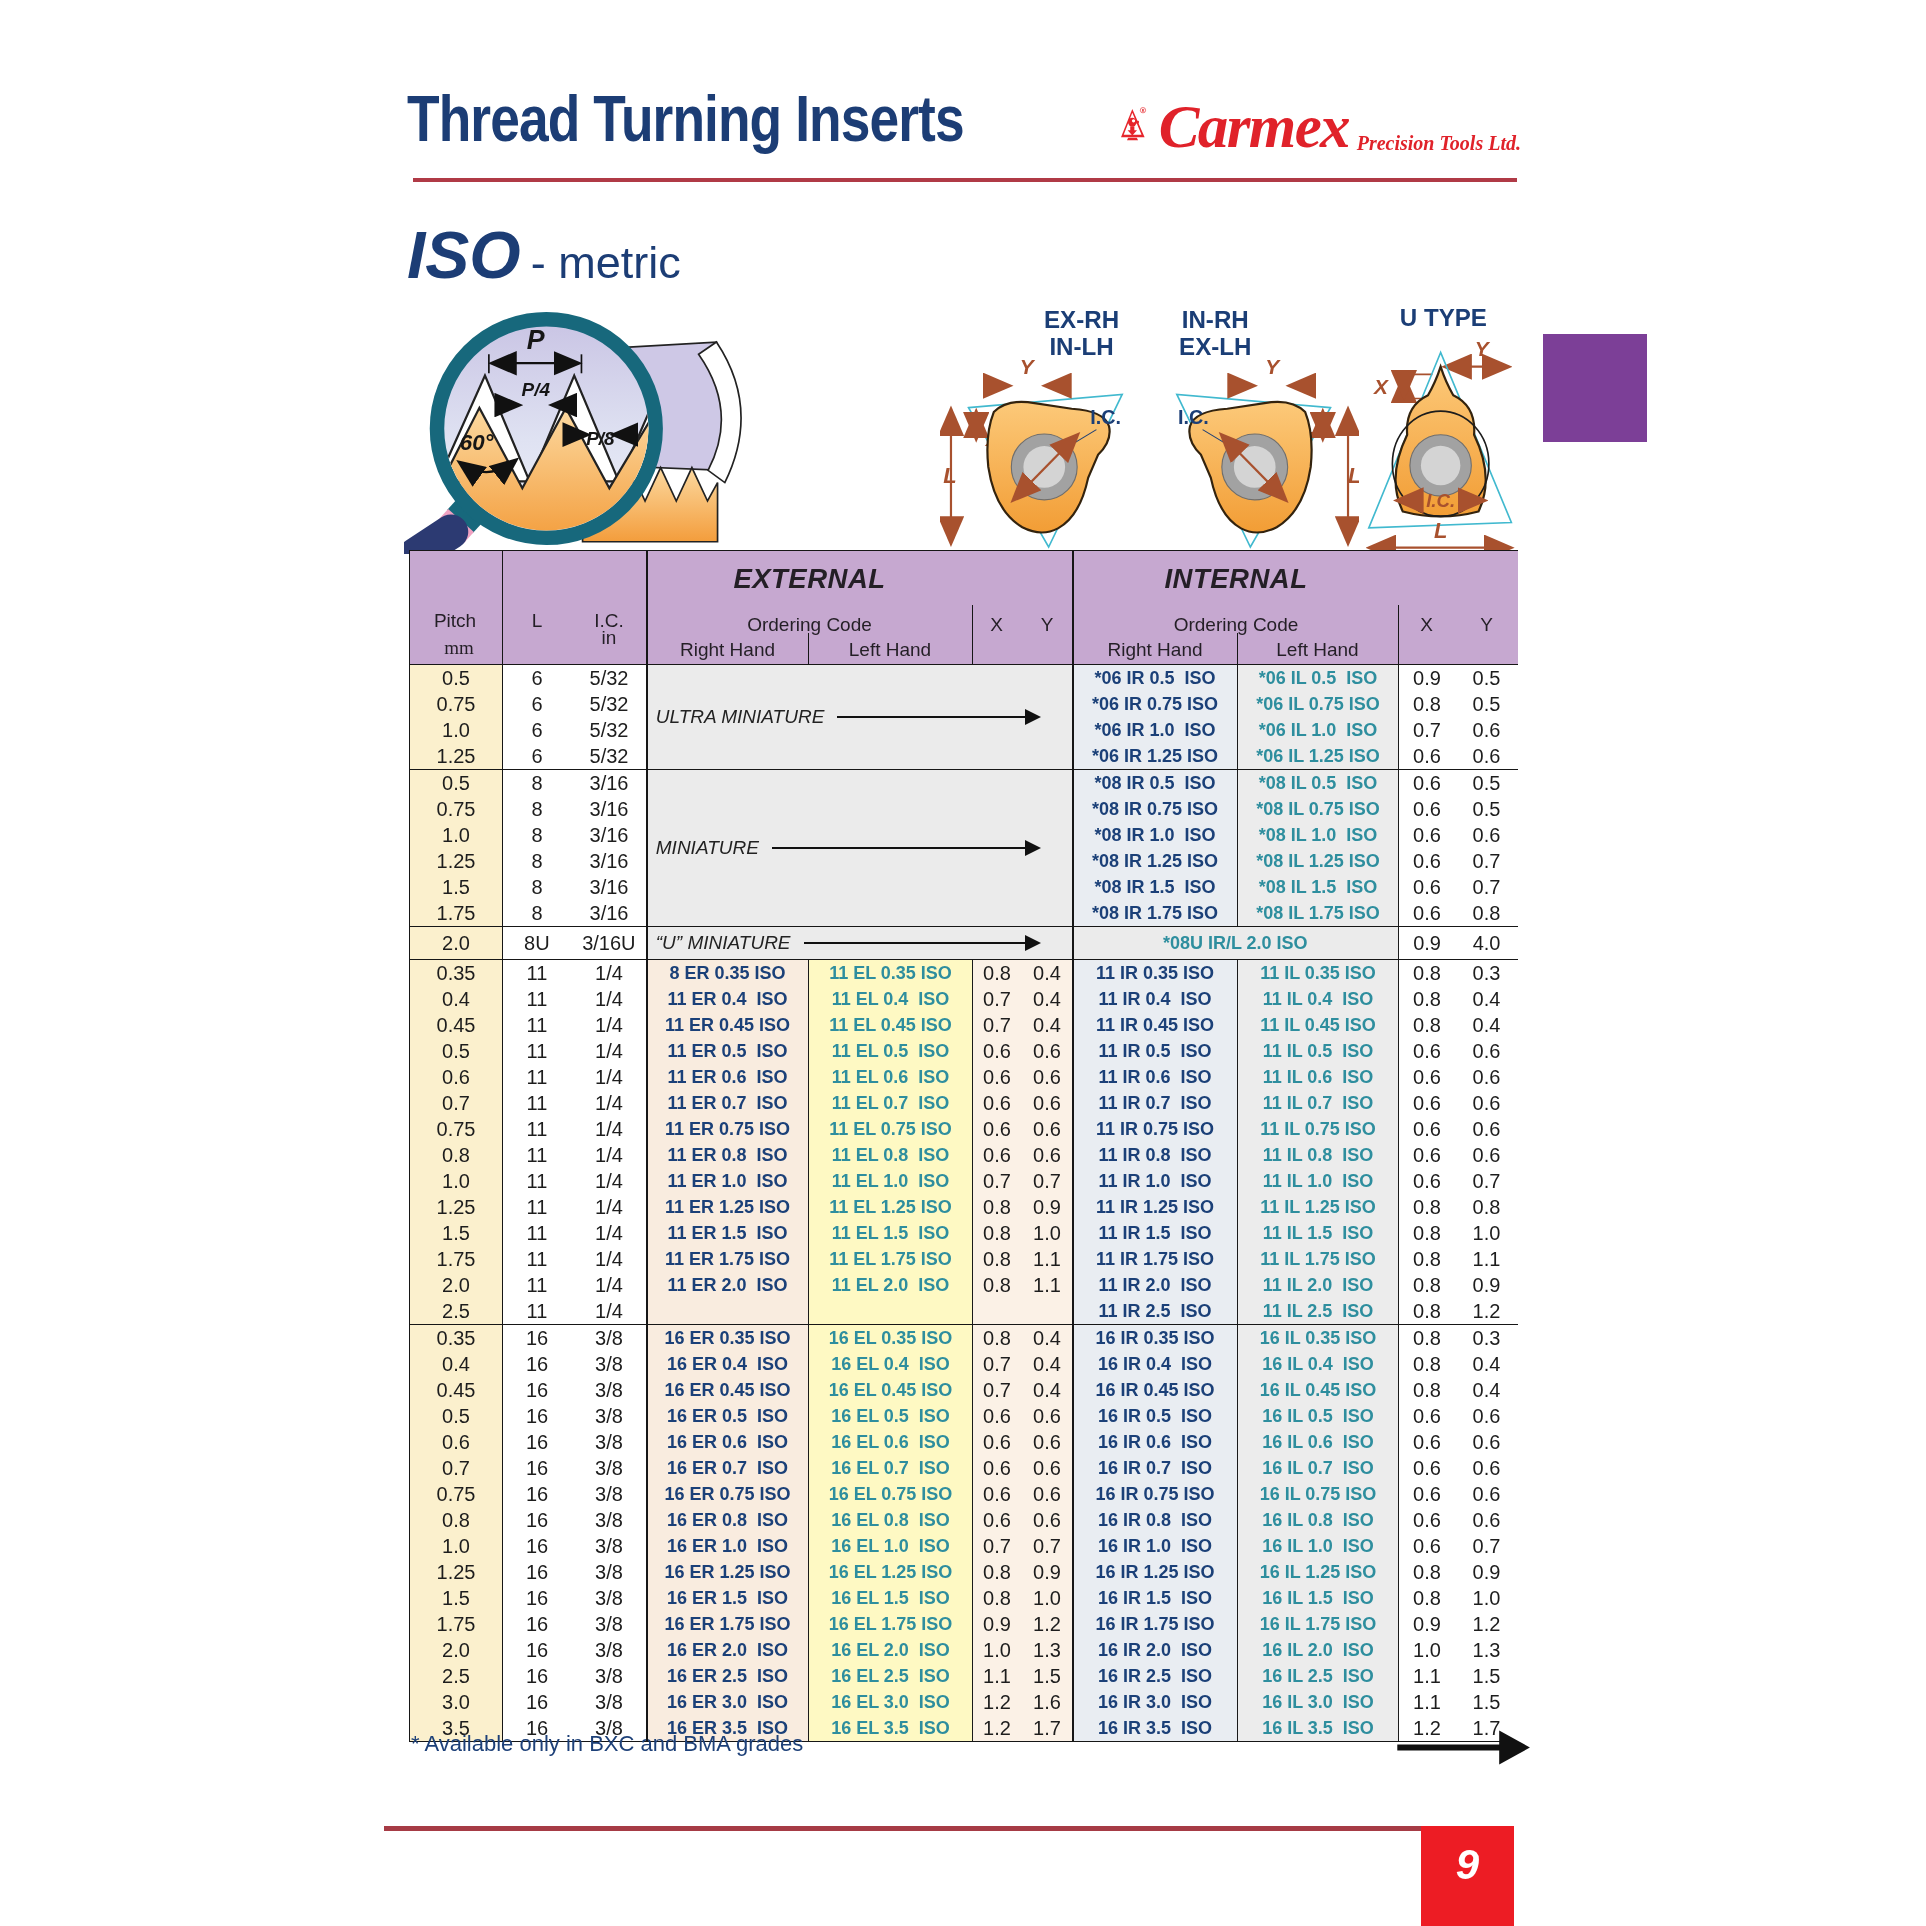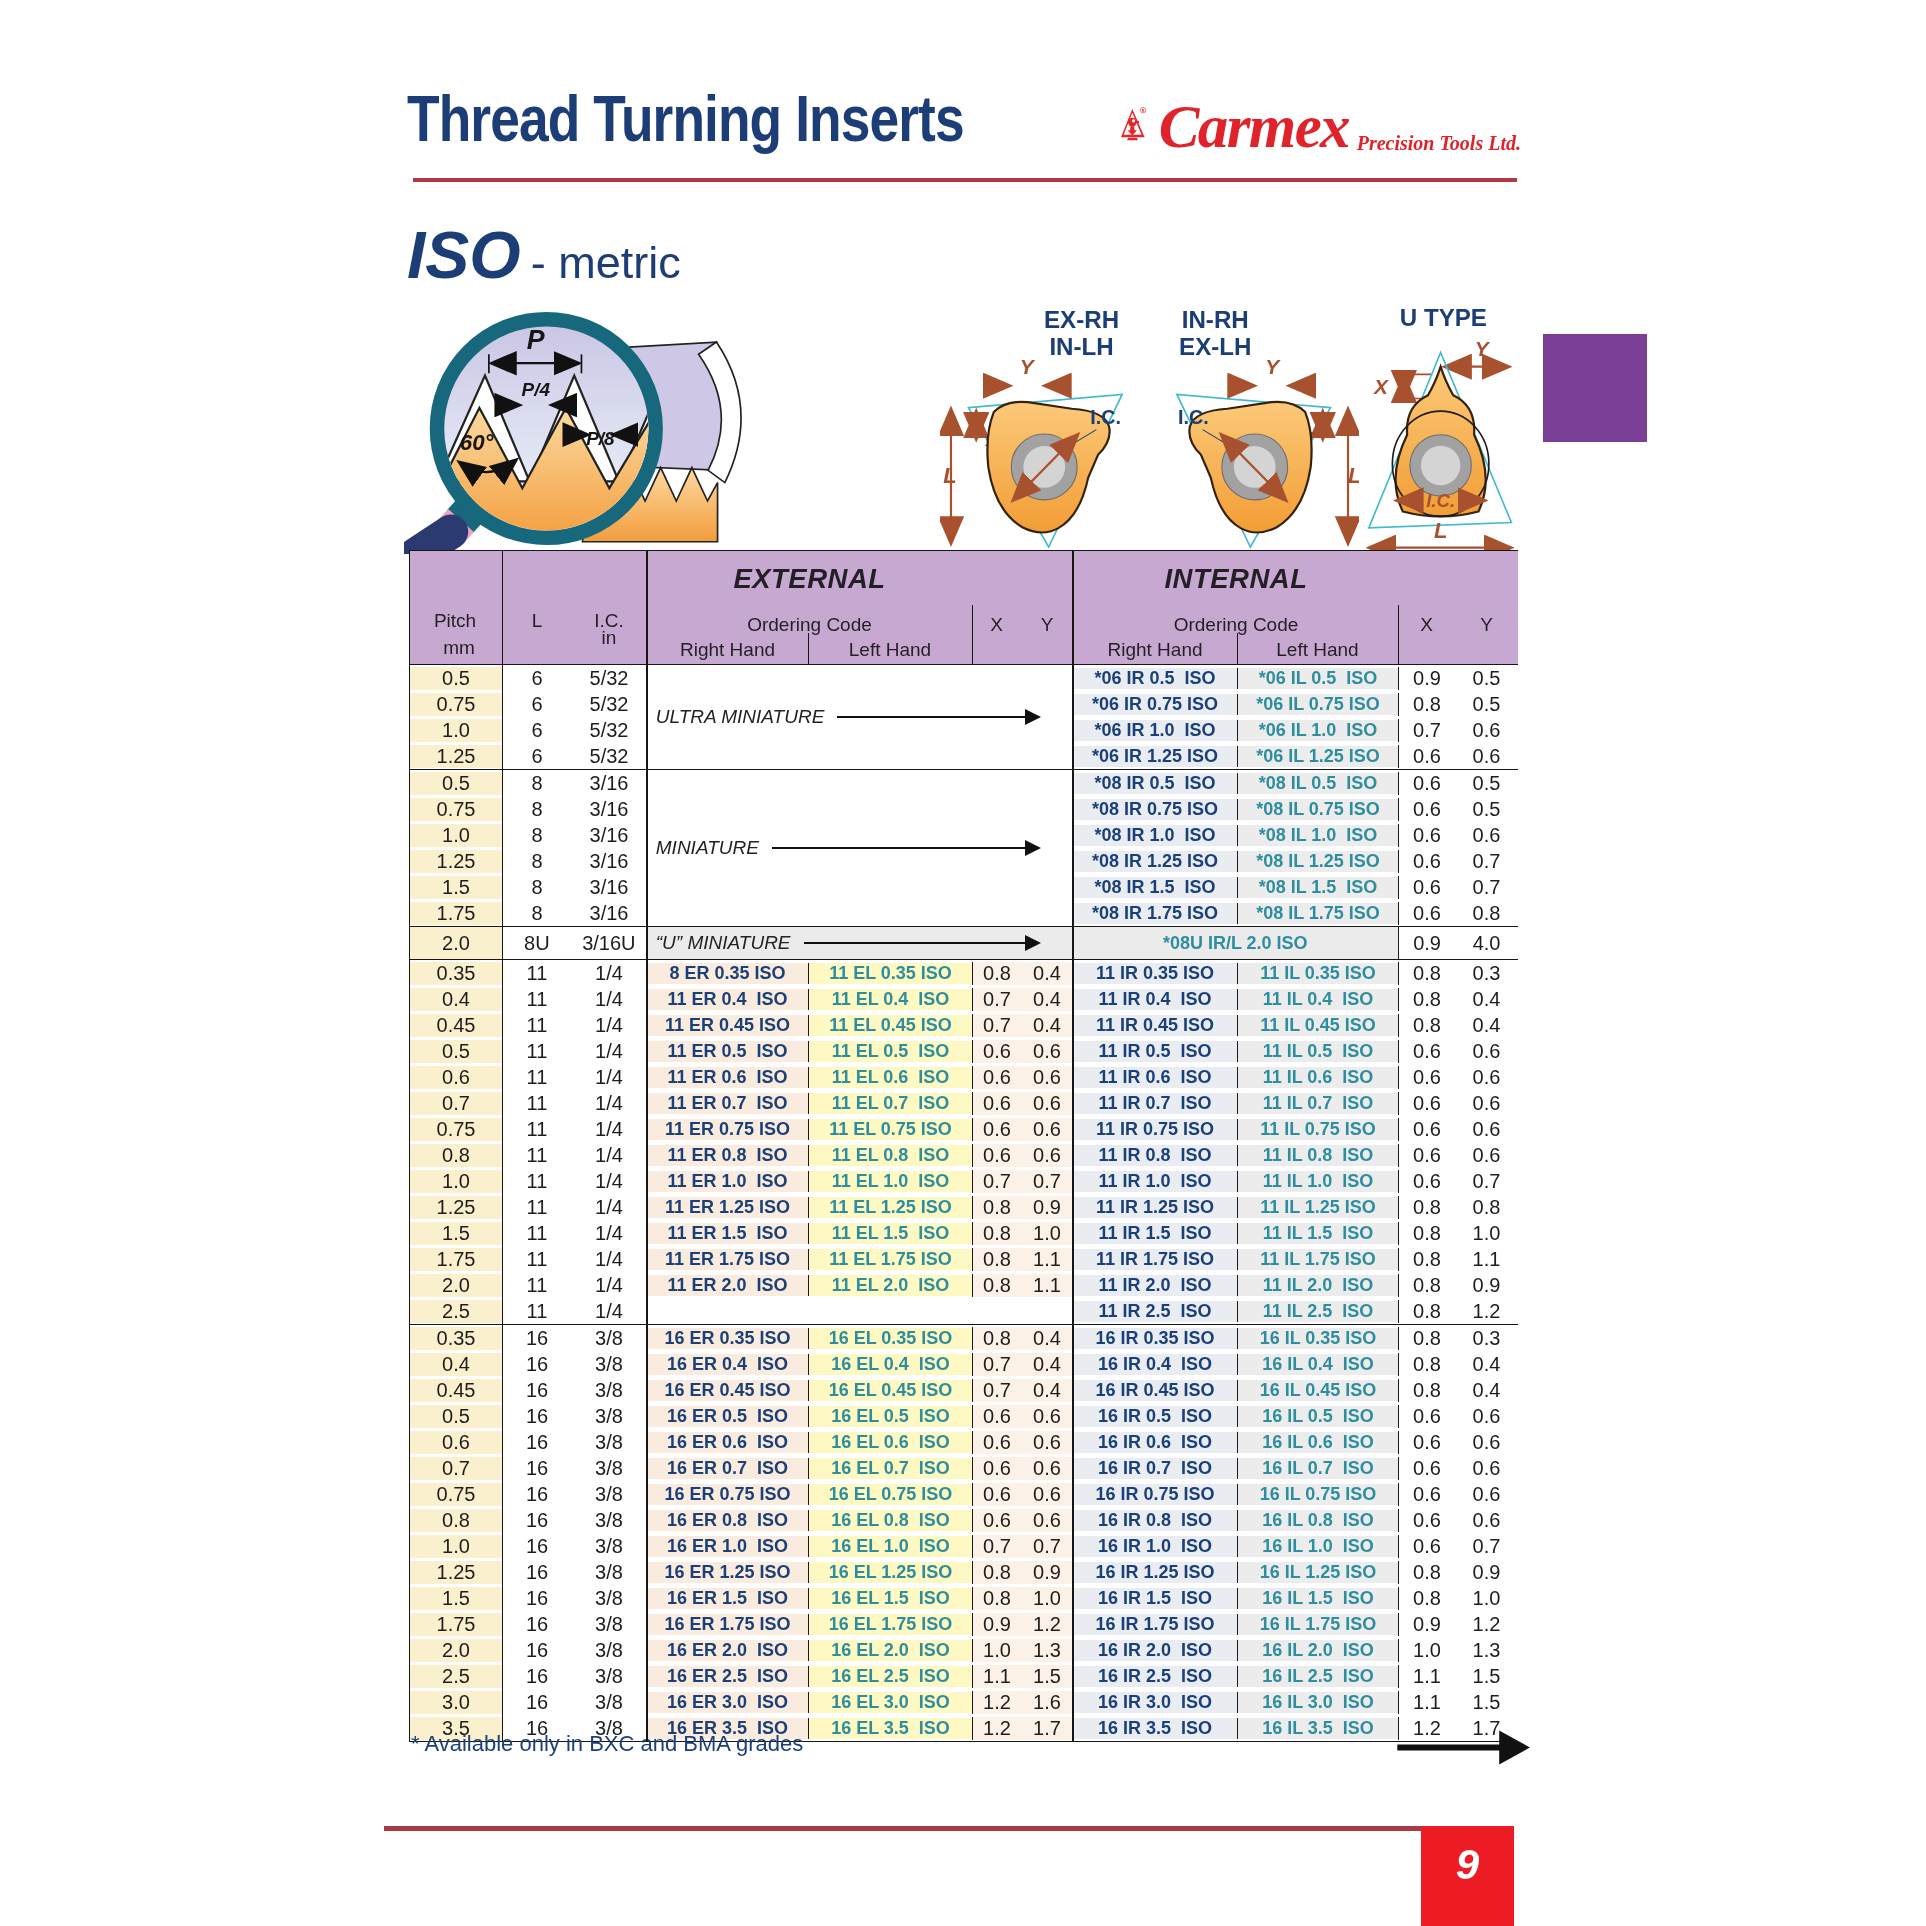--- a/index.html
+++ b/index.html
@@ -26,21 +26,21 @@
   
   .twrap{left:409px;top:550px;width:1109px;border-bottom:1.6px solid #161616;}
   .thead{position:relative;height:113px;background:#c6a8d0;border-top:1.1px solid #161616;
          border-bottom:1.1px solid #161616;}
   .hlabel{position:absolute;text-align:center;font-size:19px;color:#241f26;}
   .hbig{font-size:27.5px;font-weight:700;font-style:italic;letter-spacing:0.5px;}
   .hseg{position:absolute;width:1.1px;background:#161616;}
 
   .tsection{position:relative;border-top:1.6px solid #161616;}
   .tsection.first{border-top:0;}
-  .trow{display:flex;height:26px;align-items:center;}
+  .trow{display:flex;height:26px;}
   .trow-u{display:flex;height:32px;}
   .cell{display:flex;align-items:center;justify-content:center;font-size:20px;color:#1d1d1d;
         box-sizing:border-box;}
   .c-pitch{width:94px;background:#fbf0cd;}
   .c-l{width:68px;}
   .c-ic{width:76px;}
   .c-erh{width:161px;background:#f9ecdf;}
   .c-elh{width:164px;background:#fef9c3;border-left:1.1px solid #1a1a1a;}
   .c-ex{width:49px;background:#fbf1e6;border-left:1.1px solid #1a1a1a;}
   .c-ey{width:52px;background:#fbf1e6;}
@@ -228,21 +228,21 @@
   </svg>
 
   <div class="abs purple-rect"></div>
 
   <div class="abs twrap">
 
     <div class="thead">
       <div class="hlabel hbig" style="left:238px;width:325px;top:12px;">EXTERNAL</div>
       <div class="hlabel hbig" style="left:664px;width:326px;top:12px;">INTERNAL</div>
       <div class="hlabel" style="left:0;width:92px;top:59px;">Pitch</div>
-      <div class="hlabel" style="left:0;width:100px;top:86px;">mm</div>
+      <div class="hlabel" style="left:0;width:100px;top:86px;font-family:Liberation Serif, serif;">mm</div>
       <div class="hlabel" style="left:94px;width:68px;top:59px;">L</div>
       <div class="hlabel" style="left:162px;width:76px;top:59px;">I.C.</div>
       <div class="hlabel" style="left:162px;width:76px;top:76px;">in</div>
       <div class="hlabel" style="left:238px;width:325px;top:63px;">Ordering Code</div>
       <div class="hlabel" style="left:238px;width:161px;top:88px;">Right Hand</div>
       <div class="hlabel" style="left:399px;width:164px;top:88px;">Left Hand</div>
       <div class="hlabel" style="left:563px;width:49px;top:63px;">X</div>
       <div class="hlabel" style="left:612px;width:52px;top:63px;">Y</div>
       <div class="hlabel" style="left:664px;width:326px;top:63px;">Ordering Code</div>
       <div class="hlabel" style="left:664px;width:164px;top:88px;">Right Hand</div>

